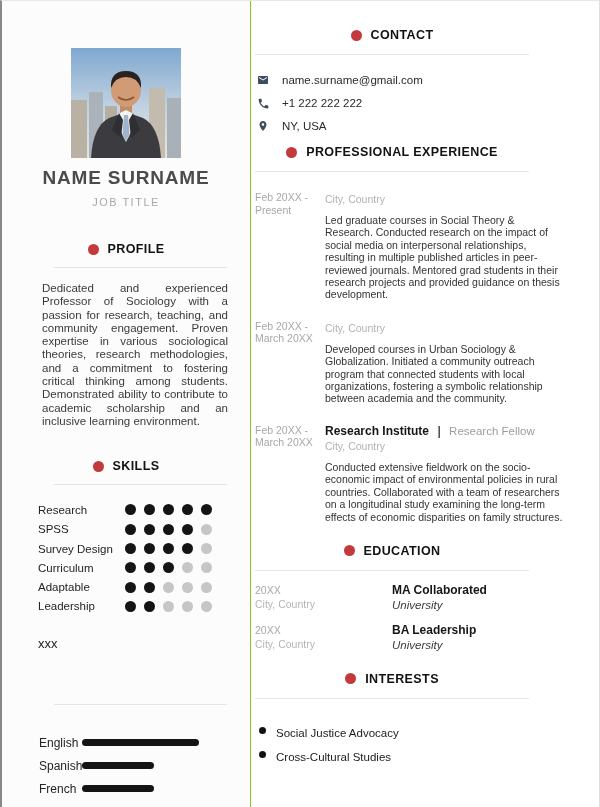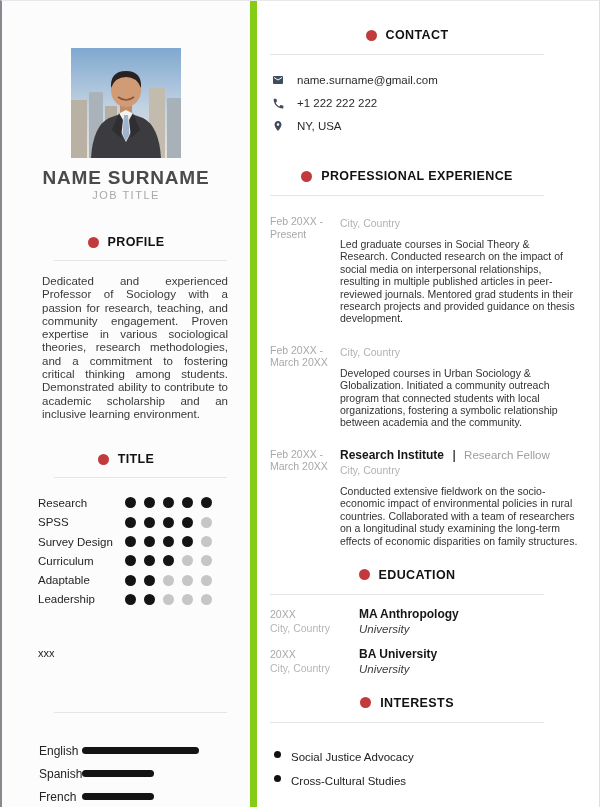--- a/index.html
+++ b/index.html
@@ -20,62 +20,62 @@
     border-left:2px solid #88888f;
     border-top:1px solid #e8e8ea;
     border-right:1px solid #dededf;
     overflow:hidden;
   }
   
   .sidebar{width:248px;min-width:248px;padding-top:47px;background:#fcfcfc;}
   .photo{width:110px;height:110px;margin:0 auto;overflow:hidden;}
   .photo svg{display:block;}
   .name{margin:9px 8px 0;text-align:center;font-size:19px;font-weight:bold;color:#4b4b4b;letter-spacing:.8px;}
-  .job{text-align:center;font-size:11px;color:#a8a8a8;letter-spacing:1.5px;}
+  .job{margin-top:7px;text-align:center;font-size:11px;color:#a8a8a8;letter-spacing:1.5px;}
   
   .sec-head{display:flex;align-items:center;justify-content:center;gap:9px;
     font-size:12.5px;font-weight:bold;color:#121212;letter-spacing:.4px;}
   .sec-dot{width:11px;height:11px;border-radius:50%;background:var(--accent);flex:none;}
   .sec-rule{height:1px;background:#e5e5e5;}
   .sidebar .sec-rule{margin:11px 23px 0 52px;}
   .profile-sec{margin-top:34px;}
   .profile-text{margin:14px 22px 0 40px;font-size:11.5px;line-height:13.3px;color:#3a3a3a;text-align:justify;}
   .skills-sec{margin-top:31px;}
   .skill-rows{margin:15px 38px 0 36px;}
   .skill-row{display:flex;align-items:center;justify-content:space-between;height:19.3px;}
   .skill-label{font-size:11.5px;color:#242424;}
   .dots{display:flex;gap:8px;}
   .dot{width:11px;height:11px;border-radius:50%;background:var(--empty);}
   .dot.filled{background:var(--fill);}
-  .footnote{margin:38px 0 0 36px;font-size:11px;color:#1e1e1e;}
+  .footnote{margin:20px 0 0 36px;font-size:13px;color:#1e1e1e;}
   .langs-sec{margin-top:53px;}
   .lang-rows{margin:26px 0 0 37px;}
   .lang-row{display:flex;align-items:center;height:23px;}
   .lang-label{width:43px;font-size:12px;color:#242424;}
   .lang-bar{height:7px;border-radius:3.5px;background:#141414;}
   
-  .main{flex:1;border-left:7px solid #84cc16;padding:27px 0 0 13px;}
+  .main{flex:1;border-left:1px solid #84cc16;padding:27px 0 0 4px;}
   .main .sec-head{width:274px;}
   .main .sec-rule{width:274px;margin-top:12px;}
   .contact-rows{margin-top:18px;}
   .contact-row{display:flex;align-items:center;margin-bottom:9px;height:14px;}
   .c-icon{width:16px;display:flex;justify-content:center;margin-right:11px;color:var(--icon);}
   .c-text{font-size:11.5px;color:#2a2a2a;}
-  .xp-sec{margin-top:36px;}
+  .xp-sec{margin-top:12px;}
   .xp{display:flex;margin-top:19px;}
   .xp-dates{width:62px;margin-right:8px;font-size:10.5px;line-height:12.5px;color:#a8a8a8;}
   .xp-body{width:238px;}
   .xp-title{font-size:12px;line-height:14px;}
   .org{font-weight:bold;color:#161616;}
   .sep{font-weight:bold;color:#4e4e4e;margin:0 5px;}
   .role{color:#9d9d9d;font-size:11.5px;}
   .xp-loc{margin-top:2px;font-size:10.5px;color:#b2b2b2;}
   .xp-desc{margin-top:9px;font-size:10.5px;line-height:12.4px;color:#333;}
   .edu-sec{margin-top:21px;}
-  .edu{display:flex;margin-top:12px;}
+  .edu{display:flex;margin-top:12px;gap:48px;}
   .edu-left{width:81px;margin-right:8px;font-size:10.5px;line-height:14px;}
   .edu-year{color:#a8a8a8;}
   .edu-loc{color:#b5b5b5;}
   .degree{font-size:12px;font-weight:bold;color:#161616;line-height:14px;}
   .school{margin-top:2px;font-size:11.5px;font-style:italic;color:#3a3a3a;}
   .int-sec{margin-top:21px;}
   .int-list{list-style:none;margin-top:28px;padding-left:4px;}
   .int-item{display:flex;align-items:flex-start;margin-bottom:10px;height:14px;font-size:11.5px;color:#222;}
   .bullet{width:7px;height:7px;border-radius:50%;background:#111;margin-right:10px;flex:none;}
 </style>
@@ -121,21 +121,21 @@
         <span class="sec-dot"></span>
         <span>PROFILE</span>
       </div>
       <div class="sec-rule"></div>
       <p class="profile-text">Dedicated and experienced Professor of Sociology with a passion for research, teaching, and community engagement. Proven expertise in various sociological theories, research methodologies, and a commitment to fostering critical thinking among students. Demonstrated ability to contribute to academic scholarship and an inclusive learning environment.</p>
     </section>
 
     <section class="skills-sec">
       <div class="sec-head">
         <span class="sec-dot"></span>
-        <span>TITLE</span>
+        <span>SKILLS</span>
       </div>
       <div class="sec-rule"></div>
       <div class="skill-rows">
         <div class="skill-row">
           <span class="skill-label">Research</span>
           <span class="dots">
               <span class="dot filled"></span>
               <span class="dot filled"></span>
               <span class="dot filled"></span>
               <span class="dot filled"></span>
@@ -303,32 +303,32 @@
         <span>EDUCATION</span>
       </div>
       <div class="sec-rule"></div>
 
       <div class="edu">
         <div class="edu-left">
           <div class="edu-year">20XX</div>
           <div class="edu-loc">City, Country</div>
         </div>
         <div class="edu-right">
-          <div class="degree">MA Anthropology</div>
+          <div class="degree">MA Collaborated</div>
           <div class="school">University</div>
         </div>
       </div>
 
       <div class="edu">
         <div class="edu-left">
           <div class="edu-year">20XX</div>
           <div class="edu-loc">City, Country</div>
         </div>
         <div class="edu-right">
-          <div class="degree">BA University</div>
+          <div class="degree">BA Leadership</div>
           <div class="school">University</div>
         </div>
       </div>
     </section>
 
     <section class="int-sec">
       <div class="sec-head">
         <span class="sec-dot"></span>
         <span>INTERESTS</span>
       </div>

